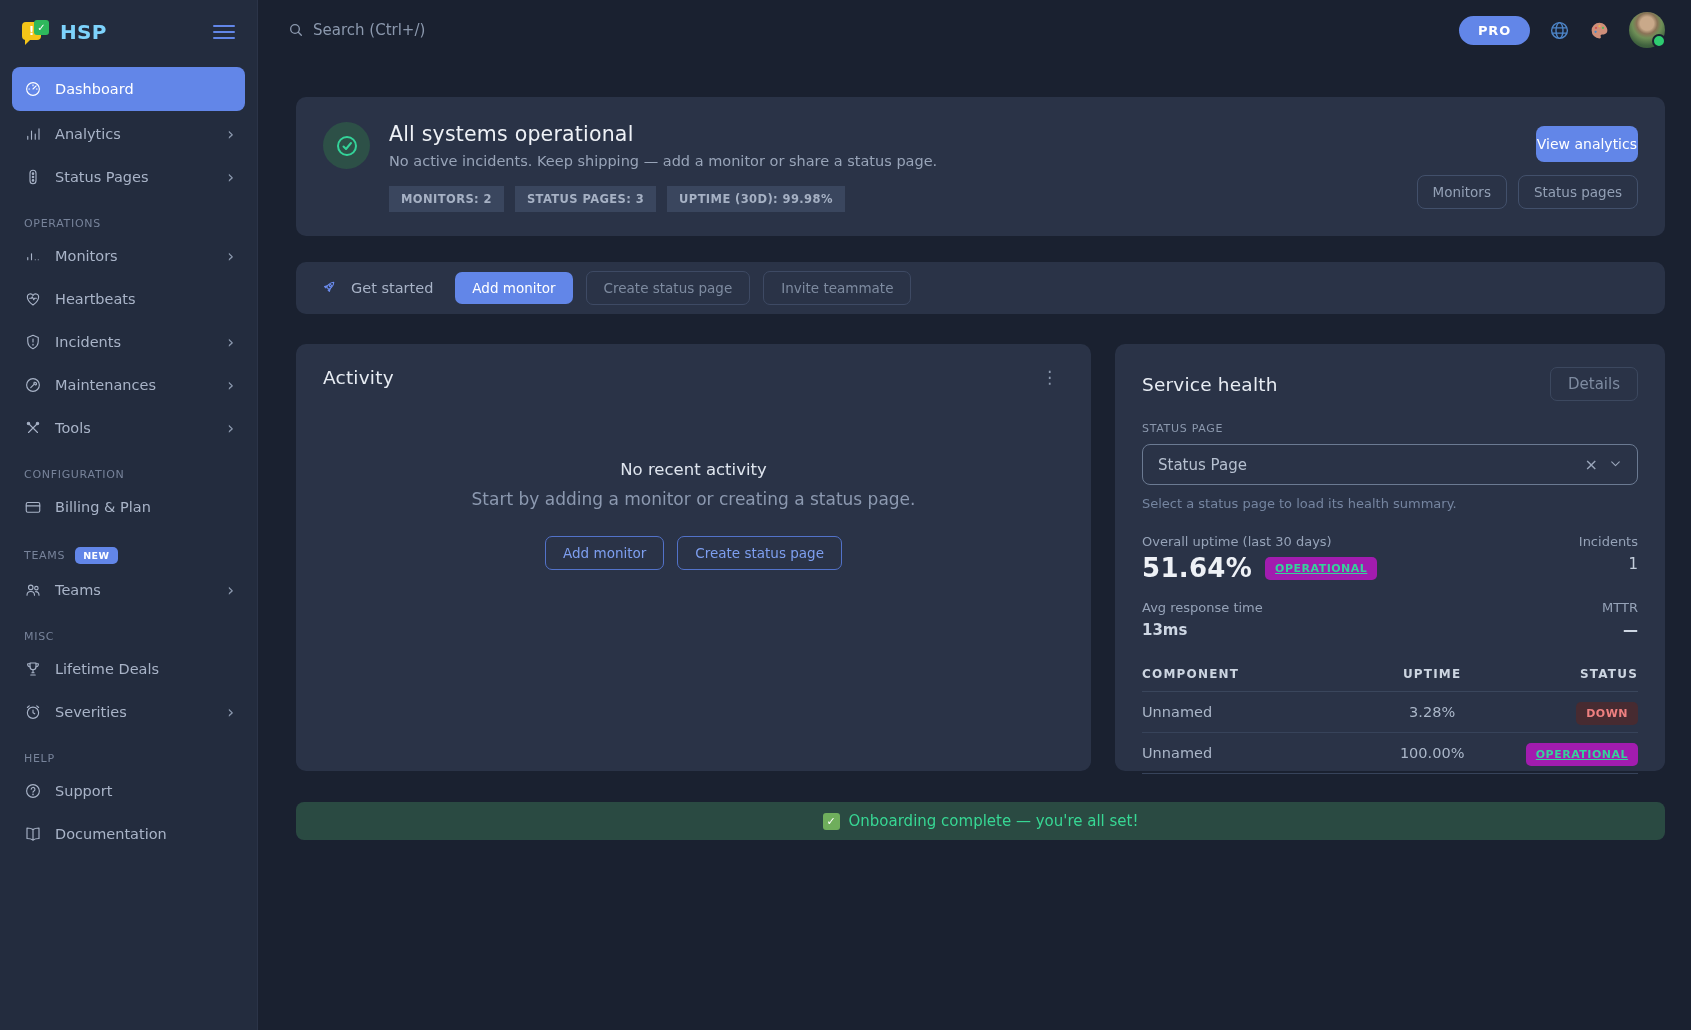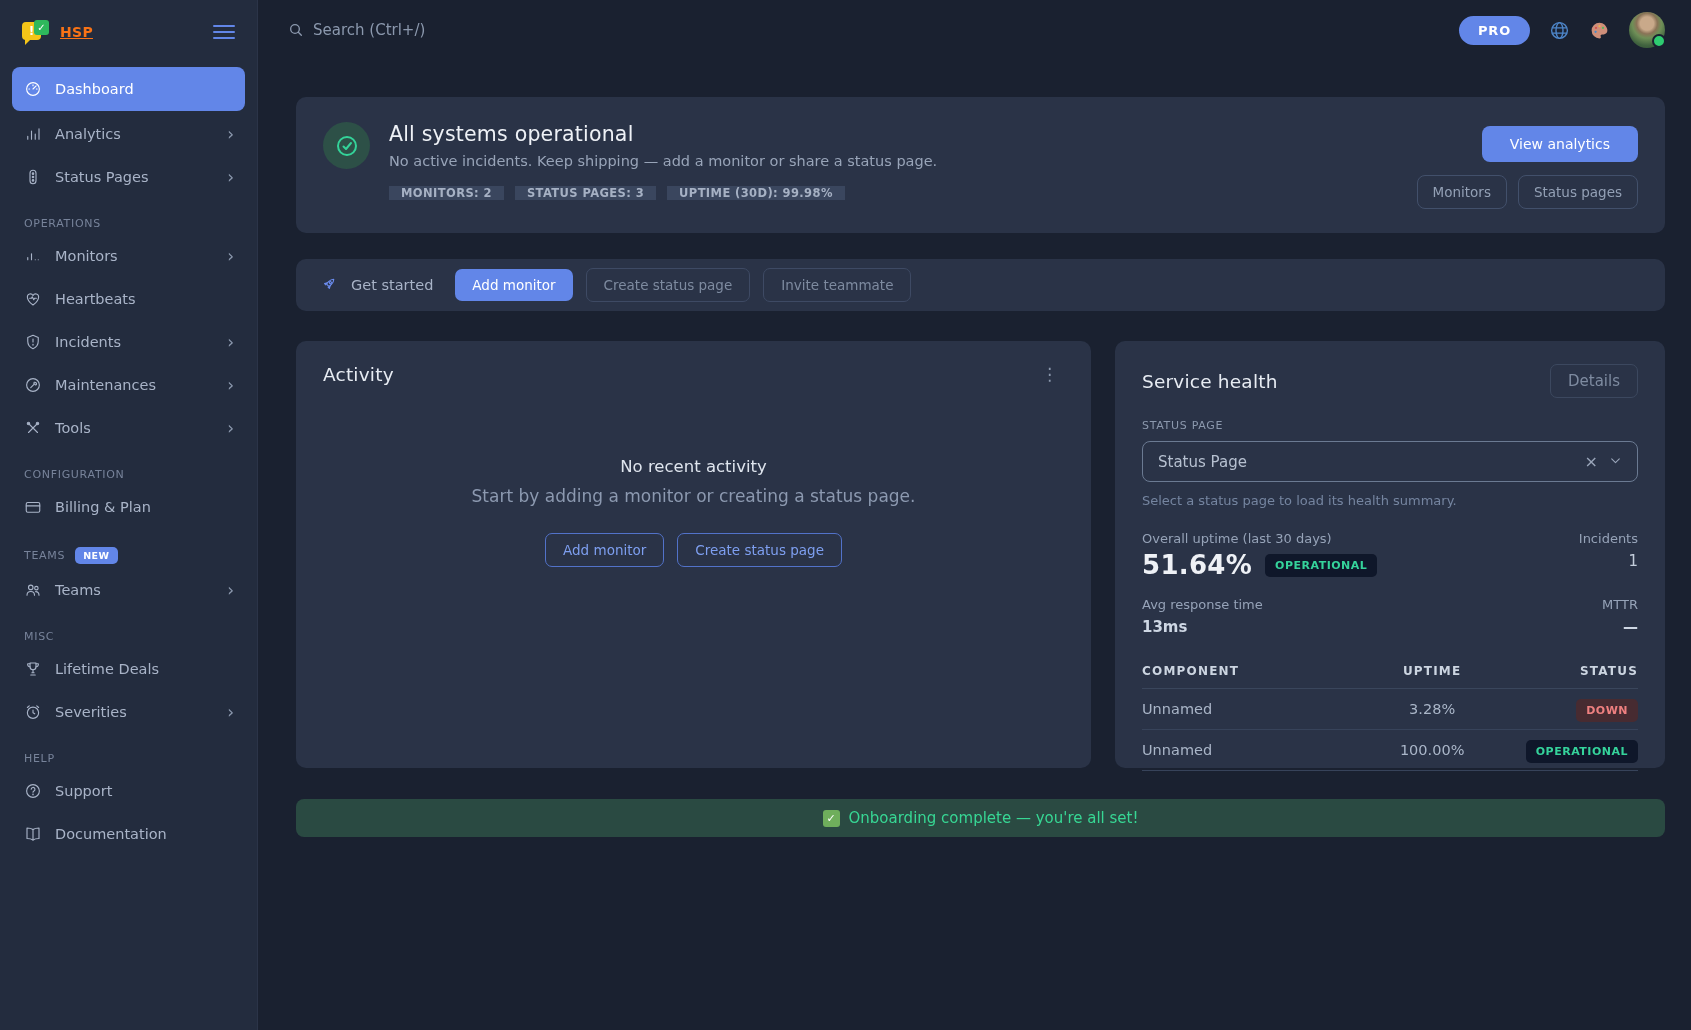--- a/index.html
+++ b/index.html
@@ -11,21 +11,21 @@
   }
   .layout { display:flex; height:100%; }
 
   
   .sidebar { width:258px; flex:none; background:#232c3e; border-right:1px solid #2b3448; overflow:hidden; }
   .side-head { height:64px; display:flex; align-items:center; padding:0 22px; gap:11px; }
   .logo { position:relative; width:27px; height:25px; flex:none; }
   .logo-bubble { position:absolute; left:0; top:2px; width:19px; height:18px; background:#f5c518; border-radius:4px; display:flex; align-items:center; justify-content:center; color:#fff; font-weight:bold; font-size:12px; }
   .logo-bubble::after { content:""; position:absolute; left:3px; bottom:-5px; border:3px solid transparent; border-top-color:#f5c518; border-left-color:#f5c518; }
   .logo-check { position:absolute; right:0; top:0; width:15px; height:15px; background:#2eb85c; border-radius:3px; color:#fff; font-size:10px; font-weight:bold; display:flex; align-items:center; justify-content:center; }
-  .brand { font-size:14px; font-weight:bold; color:#f97316; letter-spacing:.3px;text-decoration:underline; }
+  .brand { font-size:20px; font-weight:bold; color:#7dd3fc; letter-spacing:.3px; }
   .hamburger { margin-left:auto; width:22px; cursor:pointer; }
   .hamburger span { display:block; height:2px; background:#6286e8; border-radius:2px; margin:4px 0; }
 
   .side-item { height:40px; margin:3px 12px; padding:0 11px; display:flex; align-items:center; gap:13px; border-radius:8px; color:#a9b4c8; font-size:14.5px; cursor:pointer; }
   .side-item.active { background:#6286e8; color:#ffffff; height:44px; }
   .side-item .ico { width:19px; height:19px; flex:none; display:flex; align-items:center; justify-content:center; }
   .side-item .ico svg { width:18px; height:18px; stroke:currentColor; fill:none; stroke-width:1.5; stroke-linecap:round; stroke-linejoin:round; }
   .side-item .chev { margin-left:auto; color:#8b98ad; font-size:17px; line-height:1; }
   .side-label { margin:20px 24px 6px; font-size:11px; letter-spacing:.7px; color:#77839a; display:flex; align-items:center; gap:10px; }
   .new-badge { background:#6286e8; color:#fff; font-size:9.5px; font-weight:bold; letter-spacing:.5px; padding:3px 8px; border-radius:5px; }
@@ -53,24 +53,24 @@
 
   .card { background:#2a3347; border-radius:10px; }
 
   
   .hero { margin-top:33px; padding:25px 27px 24px; display:flex; }
   .hero-ico { width:47px; height:47px; border-radius:50%; background:#2d5047; flex:none; display:flex; align-items:center; justify-content:center; margin-right:19px; }
   .hero-ico svg { width:24px; height:24px; stroke:#34d399; fill:none; stroke-width:2; stroke-linecap:round; stroke-linejoin:round; }
   .hero-title { font-size:20.5px; color:#eef1f6; letter-spacing:.2px; }
   .hero-sub { margin-top:7px; font-size:14.5px; color:#98a4b8; }
   .chips { display:flex; gap:11px; margin-top:17px; }
-  .chip { background:#3a465e; color:#a6b1c4; font-size:11.5px; font-weight:600; letter-spacing:.4px; padding:0 12px; border-radius:0; }
+  .chip { background:#3a465e; color:#a6b1c4; font-size:11.5px; font-weight:600; letter-spacing:.4px; padding:6px 12px; border-radius:0; }
   .hero-right { margin-left:auto; display:flex; flex-direction:column; align-items:flex-end; gap:13px; padding-top:4px; }
   .btn { font-family:inherit; cursor:pointer; border-radius:8px; font-size:14px; }
-  .btn-primary { background:#6286e8; border:none; color:#fff; padding:10px 28px; }
+  .btn-primary { background:#6286e8; border:none; color:#fff; padding:10px 1px; }
   .btn-ghost { background:transparent; border:1px solid #42506b; color:#93a0b5; padding:8px 15px; font-size:13.5px; }
   .hero-ghost-row { display:flex; gap:11px; }
 
   
   .getstarted { margin-top:26px; height:52px; display:flex; align-items:center; gap:13px; padding:0 25px; }
   .gs-rocket svg { width:17px; height:17px; stroke:#6c8df0; fill:none; stroke-width:1.6; stroke-linecap:round; stroke-linejoin:round; }
   .gs-label { color:#a8b3c7; font-size:14.5px; margin-right:9px; }
   .btn-sm-primary { background:#6286e8; border:none; color:#fff; padding:8px 17px; border-radius:7px; font-size:13.5px; }
   .btn-sm-ghost { background:transparent; border:1px solid #3e4a64; color:#7e8ba0; padding:8px 17px; border-radius:7px; font-size:13.5px; }
 
@@ -97,21 +97,21 @@
   .select-chev svg { width:13px; height:13px; stroke:#9aa6ba; fill:none; stroke-width:2; stroke-linecap:round; stroke-linejoin:round; }
   .helper { margin-top:11px; font-size:13px; color:#7585a0; }
   .lastvisit { margin-top:7px; font-size:13px; color:#73809a; }
 
   .stats { margin-top:23px; display:flex; justify-content:space-between; }
   .stat-label { font-size:13px; color:#96a3b8; }
   .stat-right { text-align:right; }
   .uptime-row { margin-top:4px; display:flex; align-items:center; gap:13px; }
   .uptime-val { font-size:26px; font-weight:600; color:#eef1f6; letter-spacing:.3px; }
   .badge { font-size:11px; font-weight:bold; letter-spacing:.5px; padding:5px 10px; border-radius:5px; }
-  .badge-op { background:#0f172a; color:#35d39b; }
+  .badge-op { background:#a21caf; color:#35d39b;text-decoration:underline; }
   .badge-down { background:#472b31; color:#ef8080;margin-top:47px; }
   .stat-val { margin-top:6px; font-size:15px; color:#c3cddb; }
   .stat-val-b { font-weight:600; color:#ced7e4; }
   .stats2 { margin-top:17px; display:flex; justify-content:space-between; }
 
   table.comp { width:100%; margin-top:19px; border-collapse:collapse; }
   .comp th { font-size:12px; letter-spacing:1.2px; color:#ccd5e1; text-align:left; padding:9px 0 10px; border-bottom:1px solid #3a465c; font-weight:bold; }
   .comp th.c, .comp td.c { text-align:center; }
   .comp th.r, .comp td.r { text-align:right; }
   .comp td { padding:12px 0; border-bottom:1px solid #37435a; color:#aab6c8; font-size:14.5px; }

